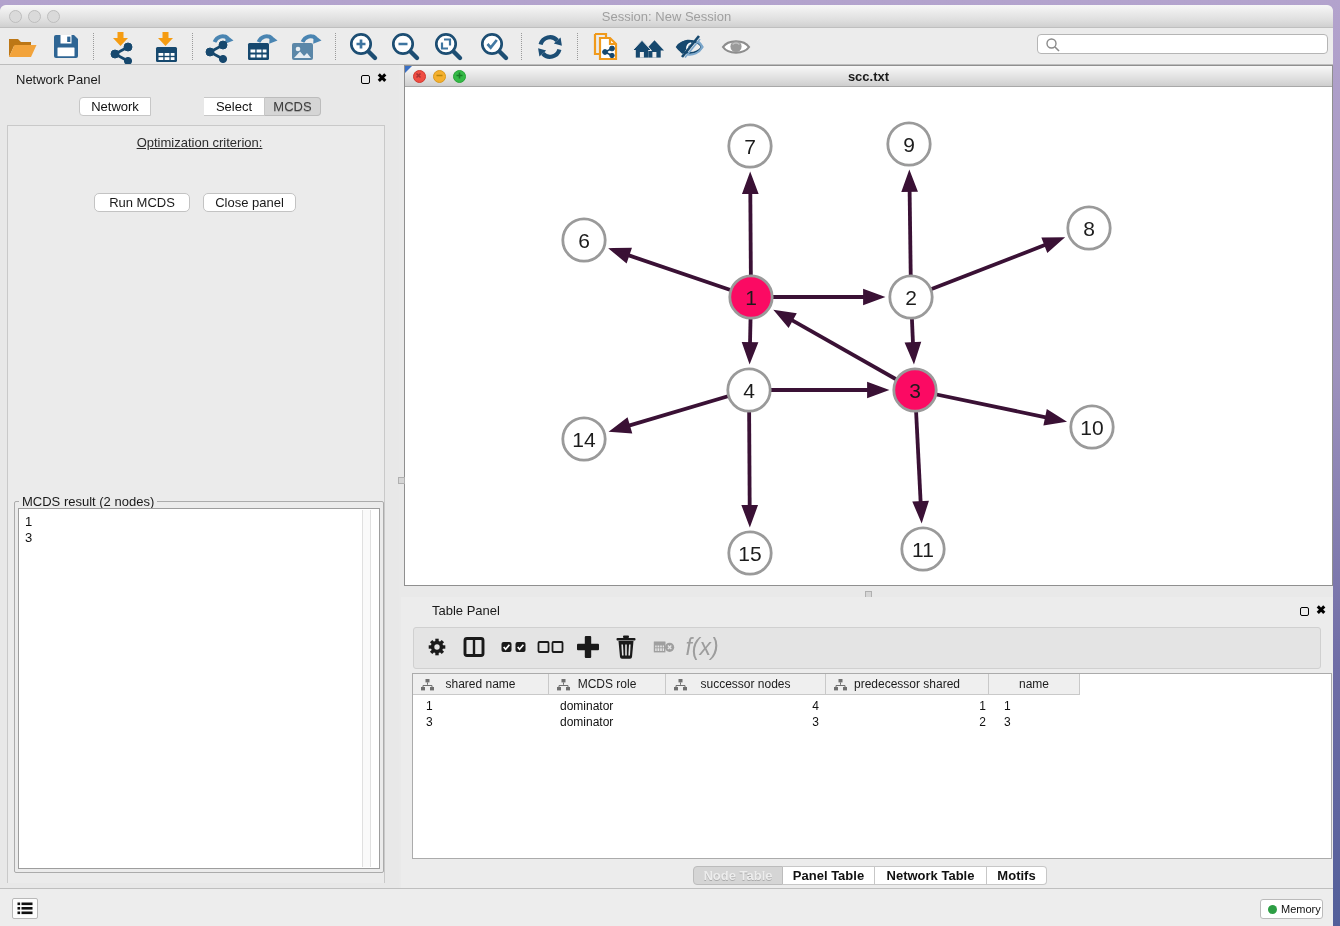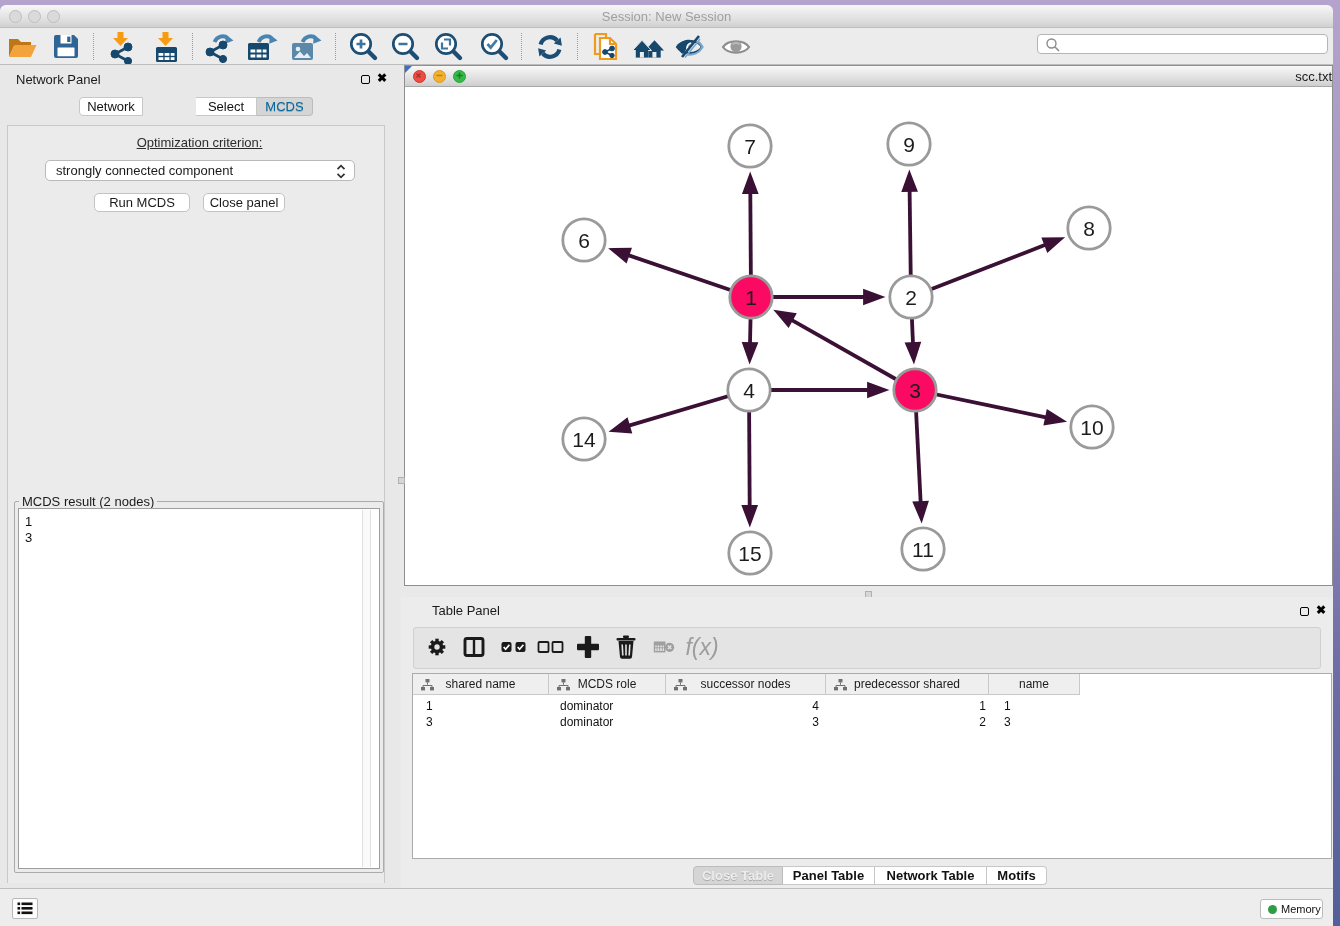--- a/index.html
+++ b/index.html
@@ -15,34 +15,34 @@
 #searchbox { position:absolute; left:1037px; top:6px; width:291px; height:20px; background:#fff; border:1px solid #b5b5b5; border-radius:4px; }
 
 #cp { left:0; top:60px; width:399px; height:823px; background:#e8e8e8; }
 #cphead { position:absolute; left:16px; top:7px; font-size:13px; color:#1a1a1a; }
 .floatbox { position:absolute; width:9px; height:9px; border:1.5px solid #000; border-radius:2px; }
 .closex { position:absolute; font-size:12px; font-weight:bold; color:#000; }
 .tabrow { position:absolute; display:flex; }
 .tab { height:19px; background:#fff; border:1px solid #c7c7c7; font-size:13px; color:#111; text-align:center; line-height:18px; }
 .tab.first { border-radius:4px 0 0 4px; }
 .tab.last { border-radius:0 4px 4px 0; }
-.tab.sel { background:#d5d5d5; color:#0369a1; text-shadow:0 1px 0 #aaa; border-color:#bcbcbc; }
+.tab.sel { background:#d5d5d5; color:#404040; text-shadow:0 1px 0 #aaa; border-color:#bcbcbc; }
 #cpbody { position:absolute; left:7px; top:60px; width:378px; height:758px; background:#ebebeb; border:1px solid #c9c9c9; border-bottom:none; }
 #optlabel { position:absolute; left:0; top:70px; width:100%; text-align:center; font-size:13px; color:#2c2c2c;text-decoration:underline; }
 #combo { position:absolute; left:45px; top:95px; width:310px; height:21px; background:#fff; border:1px solid #b9b9b9; border-radius:5px; font-size:13px; color:#1a1a1a; line-height:19px; padding-left:10px; }
 .btn { position:absolute; height:19px; background:#fff; border:1px solid #c3c3c3; border-radius:5px; font-size:13px; color:#1a1a1a; text-align:center; line-height:17px; }
 #grpbox { position:absolute; left:14px; top:436px; width:370px; height:372px; border:1px solid #ababab; border-radius:2px; }
 #grplabel { position:absolute; left:4px; top:-8px; background:#ebebeb; padding:0 3px; font-size:13px; color:#1a1a1a; }
 #grptext { position:absolute; left:3px; top:6px; right:3px; bottom:3px; background:#fff; border:1px solid #9d9d9d; font-size:13px; color:#111; padding:5px 0 0 6px; line-height:16px; }
 #grpsb { position:absolute; right:8px; top:1px; bottom:1px; width:9px; background:#fafafa; border-left:1px solid #e0e0e0; border-right:1px solid #e0e0e0; }
 
 #netwin { left:404px; top:60px; width:929px; height:521px; border:1px solid #8f8f8f; background:#fff; }
 #nettitle { position:absolute; left:0; top:0; width:927px; height:21px; background:linear-gradient(#f8f8f8,#dcdcdc 70%,#cecece); border-bottom:1px solid #a8a8a8; }
 .tl2 { width:13px; height:13px; border-radius:50%; position:absolute; top:4px; }
-#nettitletext { position:absolute; width:100%; top:3px; text-align:right; font-size:13px; font-weight:normal; color:#1a1a1a; }
+#nettitletext { position:absolute; width:100%; top:3px; text-align:center; font-size:13px; font-weight:bold; color:#1a1a1a; }
 #corner { position:absolute; left:0; top:0; width:0; height:0; border-top:7px solid #3a6fc4; border-right:7px solid transparent; }
 
 .grip { position:absolute; width:7px; height:7px; background:#d6d6d6; border:1px solid #b0b0b0; }
 
 #tp { left:401px; top:592px; width:932px; height:291px; background:#ececec; }
 #tphead { position:absolute; left:17px; top:6px; font-size:13px; color:#1a1a1a;margin-left:14px; }
 #tptoolbar { position:absolute; left:12px; top:30px; width:908px; height:42px; background:#e4e4e4; border:1px solid #d0d0d0; border-radius:3px; }
 #tbl { position:absolute; left:11px; top:76px; width:920px; height:186px; background:#fff; border:1px solid #ababab;padding-left:16px; }
 #tblhead { position:absolute; left:0; top:0; height:21px; background:#efefef; border-bottom:1px solid #c9c9c9; }
 .th { position:absolute; top:0; height:20px; border-right:1px solid #c9c9c9; font-size:12px; color:#1c1c1c; text-align:center; line-height:21px; }
@@ -204,34 +204,29 @@
         <circle cx="6.5" cy="6.5" r="4.5" fill="none" stroke="#8a8a8a" stroke-width="1.4"></circle>
         <line x1="10" y1="10" x2="14" y2="14" stroke="#8a8a8a" stroke-width="1.6"></line>
       </svg>
     </div>
   </div>
   <div id="cp" class="abs">
     <div id="cphead">Network Panel</div>
     <div class="floatbox" style="left:361px; top:10px;"></div>
     <div class="closex" style="left:377px; top:6px;">✖</div>
     <div class="tabrow" style="left:79px; top:32px;">
-      <div class="tab first" style="width:64px;">Network</div>
+      <div class="tab first" style="width:72px;">Network</div>
       <div class="tab" style="width:53px; border-left:none;margin-top:31px;">Style</div>
       <div class="tab" style="width:61px; border-left:none;">Select</div>
       <div class="tab sel last" style="width:56px; border-left:none;">MCDS</div>
     </div>
     <div id="cpbody"></div>
     <div id="optlabel">Optimization criterion:</div>
-    <div id="combo">strongly connected component
-      <svg width="12" height="15" viewBox="0 0 12 15" style="position:absolute; right:7px; top:3px;">
-        <path d="M2.5 5.2 L6 1.6 L9.5 5.2 M2.5 9.8 L6 13.4 L9.5 9.8" fill="none" stroke="#333" stroke-width="1.7"></path>
-      </svg>
-    </div>
     <div class="btn" style="left:94px; top:128px; width:96px;">Run MCDS</div>
-    <div class="btn" style="left:203px; top:128px; width:82px;">Close panel</div>
+    <div class="btn" style="left:203px; top:128px; width:93px;">Close panel</div>
     <div id="grpbox">
       <div id="grplabel">MCDS result (2 nodes)</div>
       <div id="grptext">1<br>3<div id="grpsb"></div></div>
     </div>
   </div>
   <div id="netwin" class="abs">
     <div id="nettitle">
       <div id="corner"></div>
       <div class="tl2" style="left:8px; background:#ef4d43; border:1px solid #d0382e;"></div>
       <div class="tl2" style="left:28px; background:#f5b02e; border:1px solid #d89a1e;"></div>
@@ -410,21 +405,21 @@
       <div class="cell" style="left:380px; top:24px; width:26px; text-align:right;">4</div>
       <div class="cell" style="left:547px; top:24px; width:26px; text-align:right;">1</div>
       <div class="cell" style="left:591px; top:24px;">1</div>
       <div class="cell" style="left:13px; top:40px;">3</div>
       <div class="cell" style="left:147px; top:40px;">dominator</div>
       <div class="cell" style="left:380px; top:40px; width:26px; text-align:right;">3</div>
       <div class="cell" style="left:547px; top:40px; width:26px; text-align:right;">2</div>
       <div class="cell" style="left:591px; top:40px;">3</div>
     </div>
     <div id="tptabs">
-      <div class="tab2" style="width:90px; border-radius:4px 0 0 4px; background:#d5d5d5; color:#ededed; text-shadow:0 1px 0 #aaa; border-color:#bcbcbc;">Close Table</div>
+      <div class="tab2" style="width:90px; border-radius:4px 0 0 4px; background:#d5d5d5; color:#ededed; text-shadow:0 1px 0 #aaa; border-color:#bcbcbc;">Node Table</div>
       <div class="tab2" style="width:92px; border-left:none;">Panel Table</div>
       <div class="tab2" style="width:112px; border-left:none;">Network Table</div>
       <div class="tab2" style="width:60px; border-left:none; border-radius:0 4px 4px 0;">Motifs</div>
     </div>
   </div>
   <div style="position:absolute; left:-3px; top:917px; width:12px; height:12px; border-radius:50%; background:#3a6fc4;"></div>
   <div id="status" class="abs">
     <div id="listbtn">
       <svg width="24" height="19" viewBox="0 0 24 19">
         <g fill="#111">

